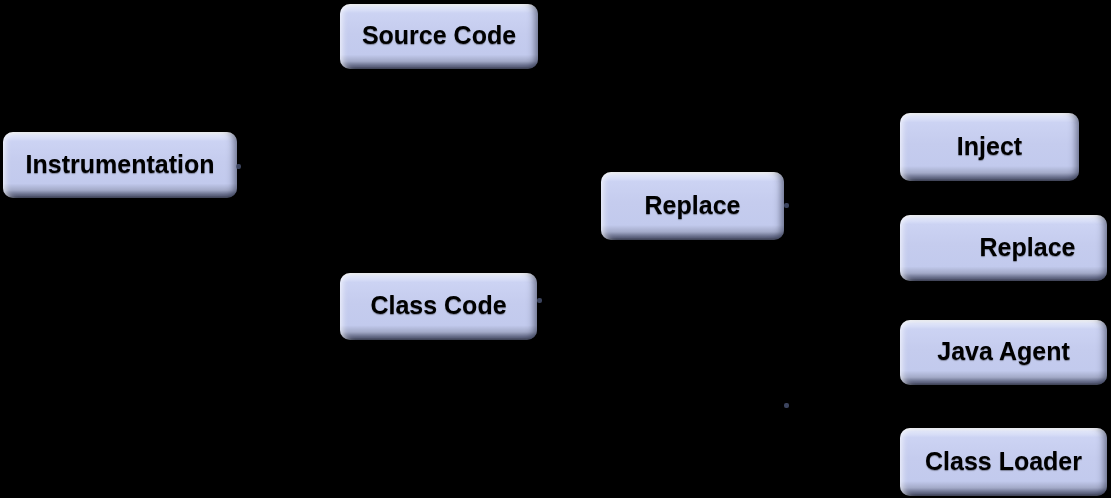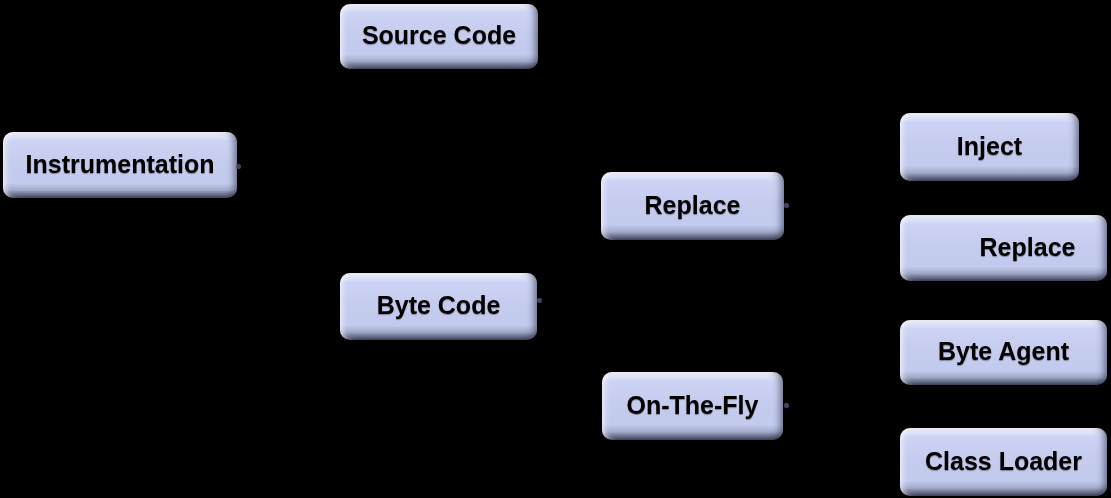--- a/index.html
+++ b/index.html
@@ -76,41 +76,38 @@
 
   <div class="node n-instrumentation">
     <span class="node-label">Instrumentation</span>
   </div>
 
   <div class="node n-source-code">
     <span class="node-label">Source Code</span>
   </div>
 
   <div class="node n-byte-code">
-    <span class="node-label">Byte Code</span>
+    <span class="node-label">Class Code</span>
   </div>
 
   <div class="node n-offline">
     <span class="node-label">Replace</span>
   </div>
 
-  <div class="node n-on-the-fly">
-    <span class="node-label">On-The-Fly</span>
-  </div>
 
   <div class="node n-inject">
     <span class="node-label">Inject</span>
   </div>
 
   <div class="node n-replace">
     <span class="node-label">Replace</span>
   </div>
 
   <div class="node n-java-agent">
-    <span class="node-label">Byte Agent</span>
+    <span class="node-label">Java Agent</span>
   </div>
 
   <div class="node n-class-loader">
     <span class="node-label">Class Loader</span>
   </div>
 
   <div class="stub stub-1"></div>
   <div class="stub stub-2"></div>
   <div class="stub stub-3"></div>
   <div class="stub stub-4"></div>

